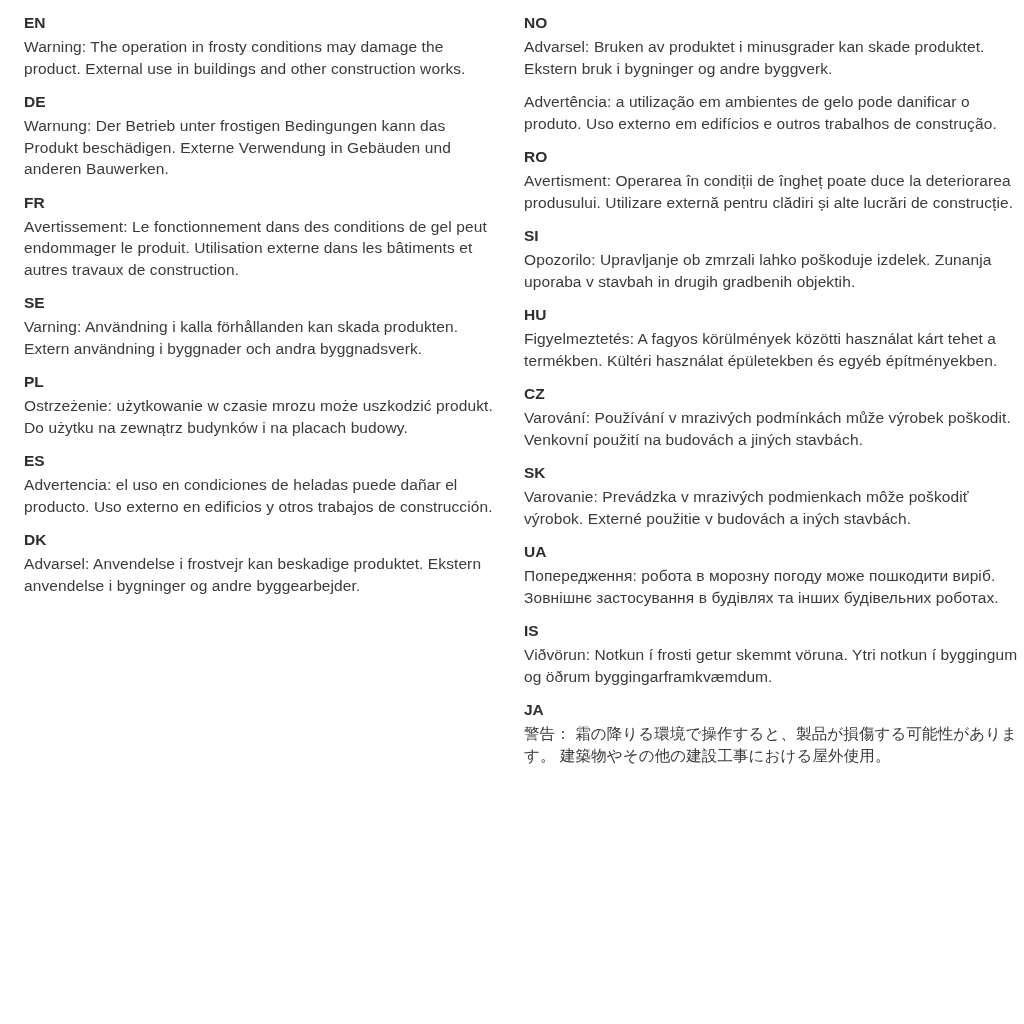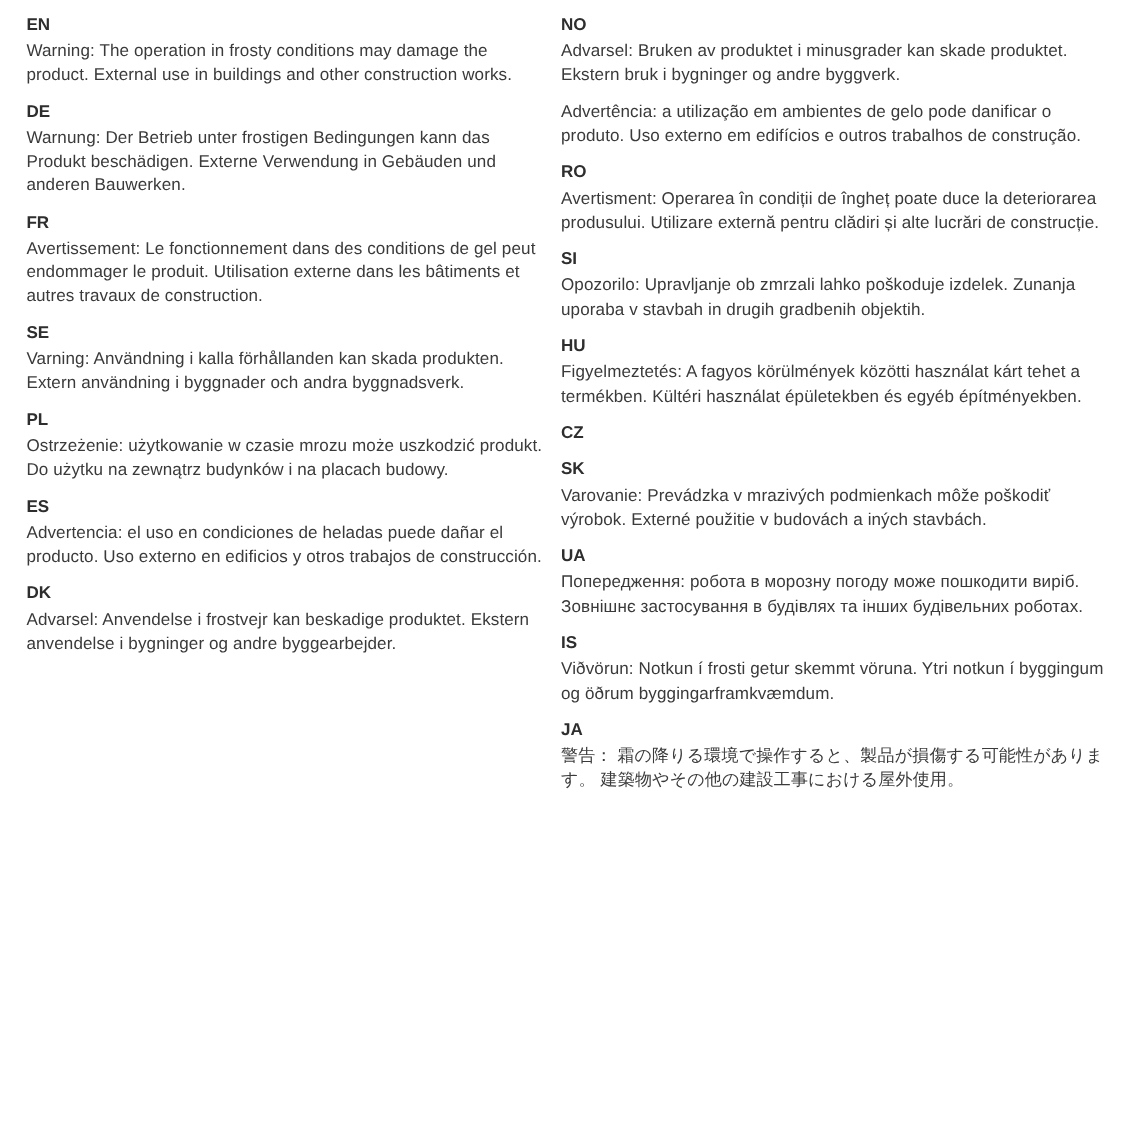--- a/index.html
+++ b/index.html
@@ -11,21 +11,21 @@
     width: 1024px;
     height: 1024px;
     box-sizing: border-box;
     font-family: "Liberation Sans", "DejaVu Sans", sans-serif;
     color: #3a3a3a;
     overflow: hidden;
   }
   .page {
     display: grid;
     grid-template-columns: 478px 494px;
-    column-gap: 8px;
+    column-gap: 22px;
     padding: 12px 0 0 24px;
   }
   .column {
     min-width: 0;
   }
   .lang-entry {
     margin-bottom: 12px;
   }
   .lang-code {
     font-weight: bold;
@@ -103,20 +103,21 @@
     <p class="lang-text">Opozorilo: Upravljanje ob zmrzali lahko poškoduje izdelek. Zunanja uporaba v stavbah in drugih gradbenih objektih.</p>
   </div>
 
   <div class="lang-entry">
     <div class="lang-code">HU</div>
     <p class="lang-text">Figyelmeztetés: A fagyos körülmények közötti használat kárt tehet a termékben. Kültéri használat épületekben és egyéb építményekben.</p>
   </div>
 
   <div class="lang-entry">
     <div class="lang-code">CZ</div>
+    <p class="lang-text">Varování: Používání v mrazivých podmínkách může výrobek poškodit. Venkovní použití na budovách a jiných stavbách.</p>
   </div>
 
   <div class="lang-entry">
     <div class="lang-code">SK</div>
     <p class="lang-text">Varovanie: Prevádzka v mrazivých podmienkach môže poškodiť výrobok. Externé použitie v budovách a iných stavbách.</p>
   </div>
 
   <div class="lang-entry">
     <div class="lang-code">UA</div>
     <p class="lang-text">Попередження: робота в морозну погоду може пошкодити виріб. Зовнішнє застосування в будівлях та інших будівельних роботах.</p>

